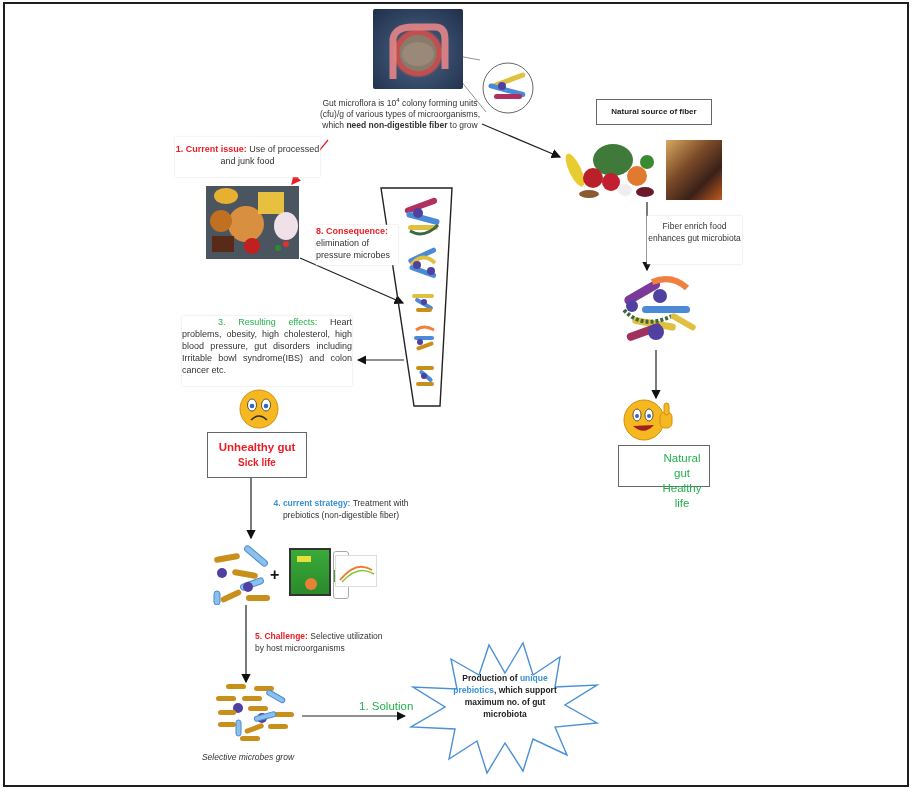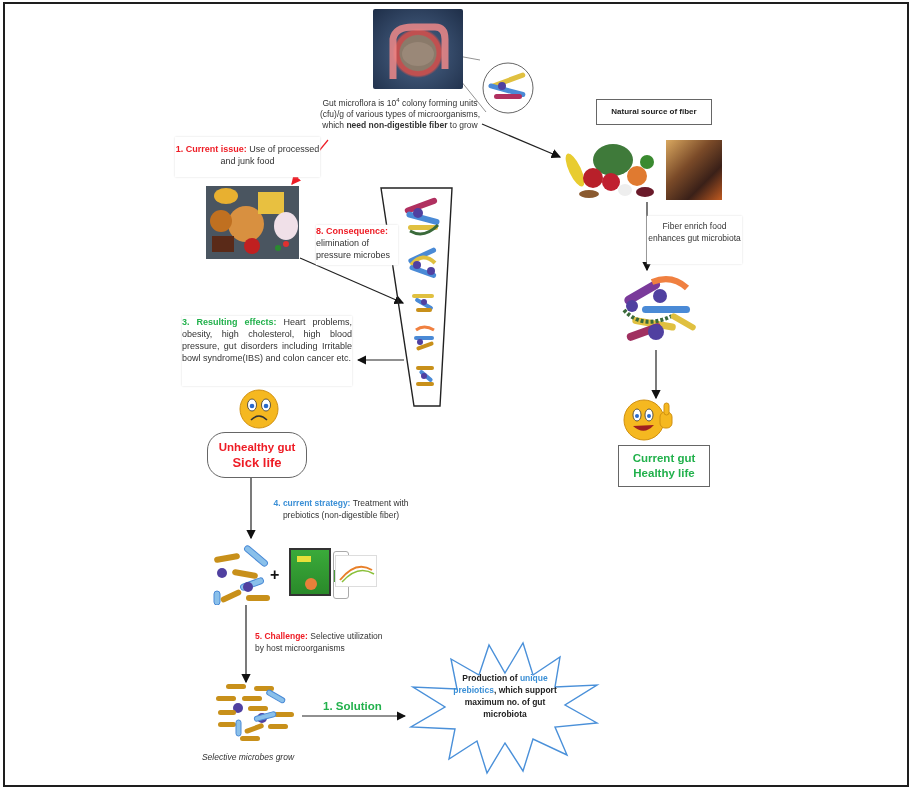--- a/index.html
+++ b/index.html
@@ -2,21 +2,21 @@
 <html><head>
 <meta charset="utf-8">
 <style>
   html,body{margin:0;padding:0;background:#fff;}
   body{width:913px;height:792px;position:relative;overflow:hidden;font-family:"Liberation Sans",sans-serif;color:#333;}
   .frame{position:absolute;left:3px;top:2px;width:906px;height:785px;border:2px solid #1e1e1e;box-sizing:border-box;}
   .abs{position:absolute;}
   .txt{font-size:9px;line-height:12px;color:#333;}
   .lbox{background:#fff;box-shadow:0 0 2px #ddd;}
   .red{color:#ee1c25;font-weight:bold;}
-  .green{color:#22b14c;font-weight:bold;}
+  .green{color:#22b14c;font-weight:normal;margin-left:36px;}
   .blue{color:#3a8fd6;font-weight:bold;}
   .bold{font-weight:bold;}
   .img{position:absolute;overflow:hidden;}
   svg{display:block;}
   .boxed{position:absolute;border:1.5px solid #666;background:#fff;box-sizing:border-box;text-align:center;}
 </style>
 </head>
 <body>
 
 <div class="frame"></div>
@@ -108,21 +108,21 @@
       <ellipse cx="27" cy="17" rx="4" ry="6" fill="#fff" stroke="#333" stroke-width="0.8"></ellipse>
       <circle cx="15" cy="18" r="2" fill="#2a6acc"></circle>
       <circle cx="27" cy="18" r="2" fill="#2a6acc"></circle>
       <path d="M11,28 Q22,38 32,27 Z" fill="#a02020"></path>
       <rect x="38" y="14" width="12" height="16" rx="5" fill="#f5b820" stroke="#d09010"></rect>
       <rect x="42" y="5" width="5" height="12" rx="2.5" fill="#f5b820" stroke="#d09010"></rect>
     </svg>
 </div>
 
 <div class="boxed" style="left:618px;top:445px;width:92px;height:42px;padding-top:5px;">
-  <div class="green" style="font-size:11.5px;line-height:15px;">Current gut</div>
+  <div class="green" style="font-size:11.5px;line-height:15px;">Natural gut</div>
   <div class="green" style="font-size:11.5px;line-height:15px;">Healthy life</div>
 </div>
 
 <div class="abs txt lbox" style="left:175px;top:137px;width:145px;height:40px;text-align:center;padding-top:6px;box-sizing:border-box;">
   <span class="red">1. Current issue:</span><span> Use of processed and junk food</span>
 </div>
 
 <div class="img" style="left:206px;top:186px;width:93px;height:73px;background:#4a5560;">
   <svg width="93" height="73">
       <circle cx="40" cy="38" r="18" fill="#d89040"></circle>
@@ -192,23 +192,23 @@
   <svg width="42" height="42">
       <circle cx="21" cy="21" r="19" fill="#f5b820" stroke="#d09010"></circle>
       <ellipse cx="14" cy="17" rx="4.5" ry="6" fill="#fff" stroke="#333" stroke-width="0.8"></ellipse>
       <ellipse cx="28" cy="17" rx="4.5" ry="6" fill="#fff" stroke="#333" stroke-width="0.8"></ellipse>
       <circle cx="14" cy="18" r="2.3" fill="#2a6acc"></circle>
       <circle cx="28" cy="18" r="2.3" fill="#2a6acc"></circle>
       <path d="M13,32 Q21,24 29,32" stroke="#333" stroke-width="1.6" fill="none"></path>
     </svg>
 </div>
 
-<div class="boxed" style="left:207px;top:432px;width:100px;height:46px;padding-top:6px;border-radius:18px;">
+<div class="boxed" style="left:207px;top:432px;width:100px;height:46px;padding-top:6px;">
   <div class="red" style="font-size:11.5px;line-height:16px;">Unhealthy gut</div>
-  <div class="red" style="font-size:13px;line-height:16px;">Sick life</div>
+  <div class="red" style="font-size:10px;line-height:16px;">Sick life</div>
 </div>
 
 <div class="abs txt" style="left:256px;top:497px;width:170px;text-align:center;font-size:8.5px;">
   <span class="blue">4. current strategy:</span><span> Treatment with prebiotics (non-digestible fiber)</span>
 </div>
 
 <div class="img" style="left:212px;top:545px;width:60px;height:60px;">
   <svg width="60" height="60">
       <rect x="2" y="10" width="26" height="6" rx="3" fill="#c8901a" transform="rotate(-10 15 13)"></rect>
       <rect x="30" y="8" width="28" height="6" rx="3" fill="#8ac0ea" stroke="#4a8ad6" transform="rotate(40 44 11)"></rect>

